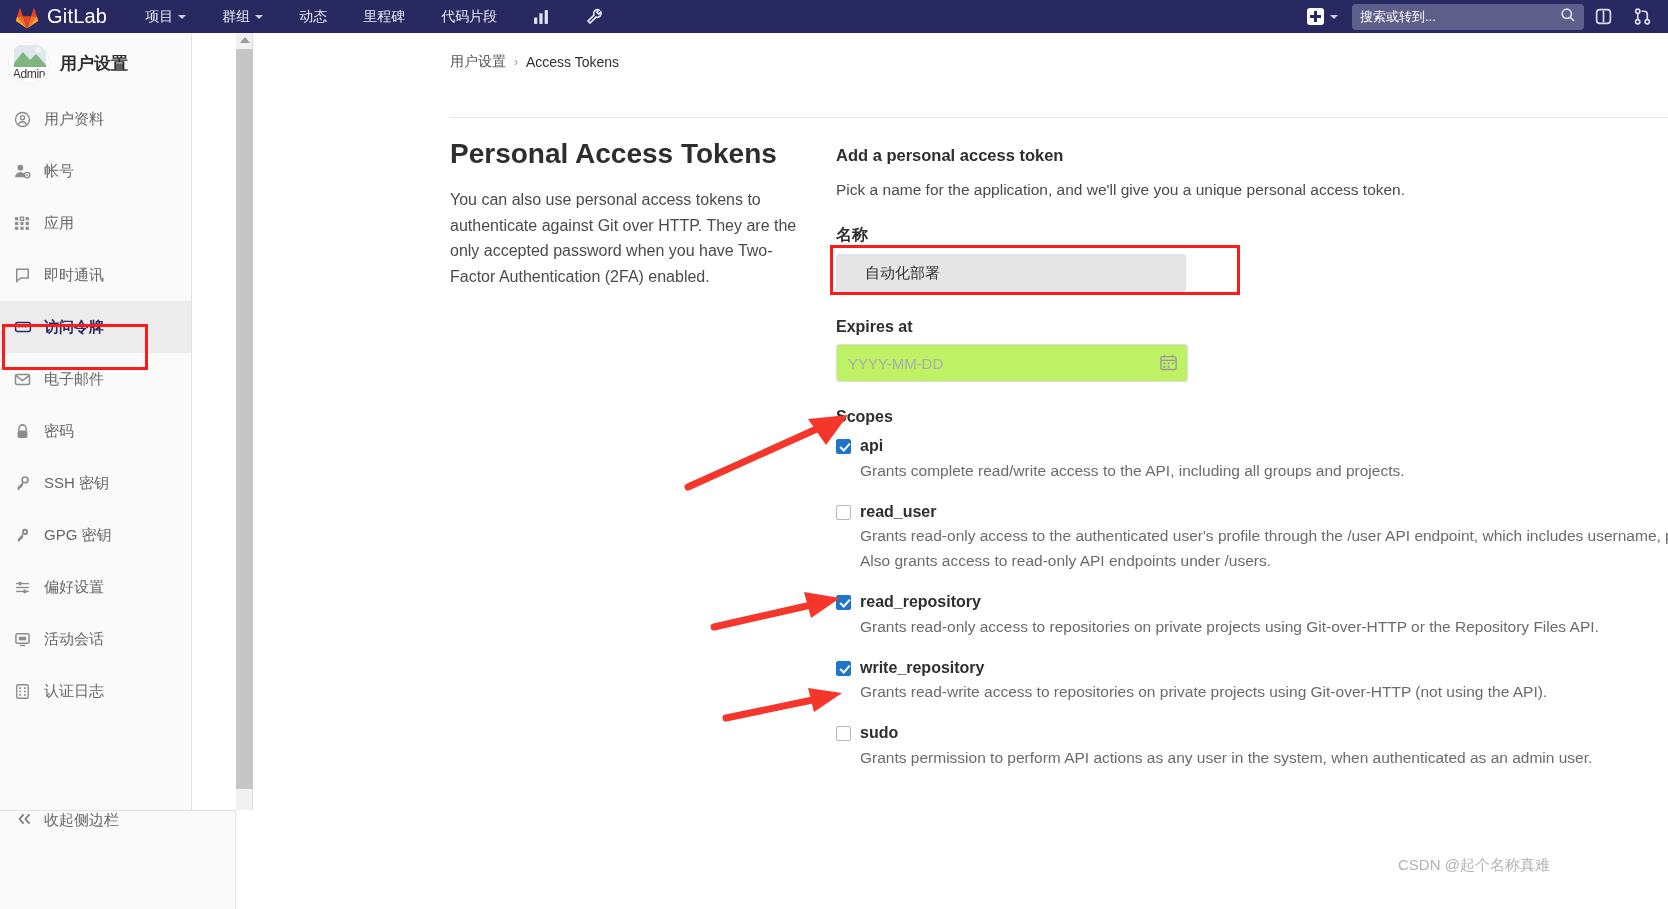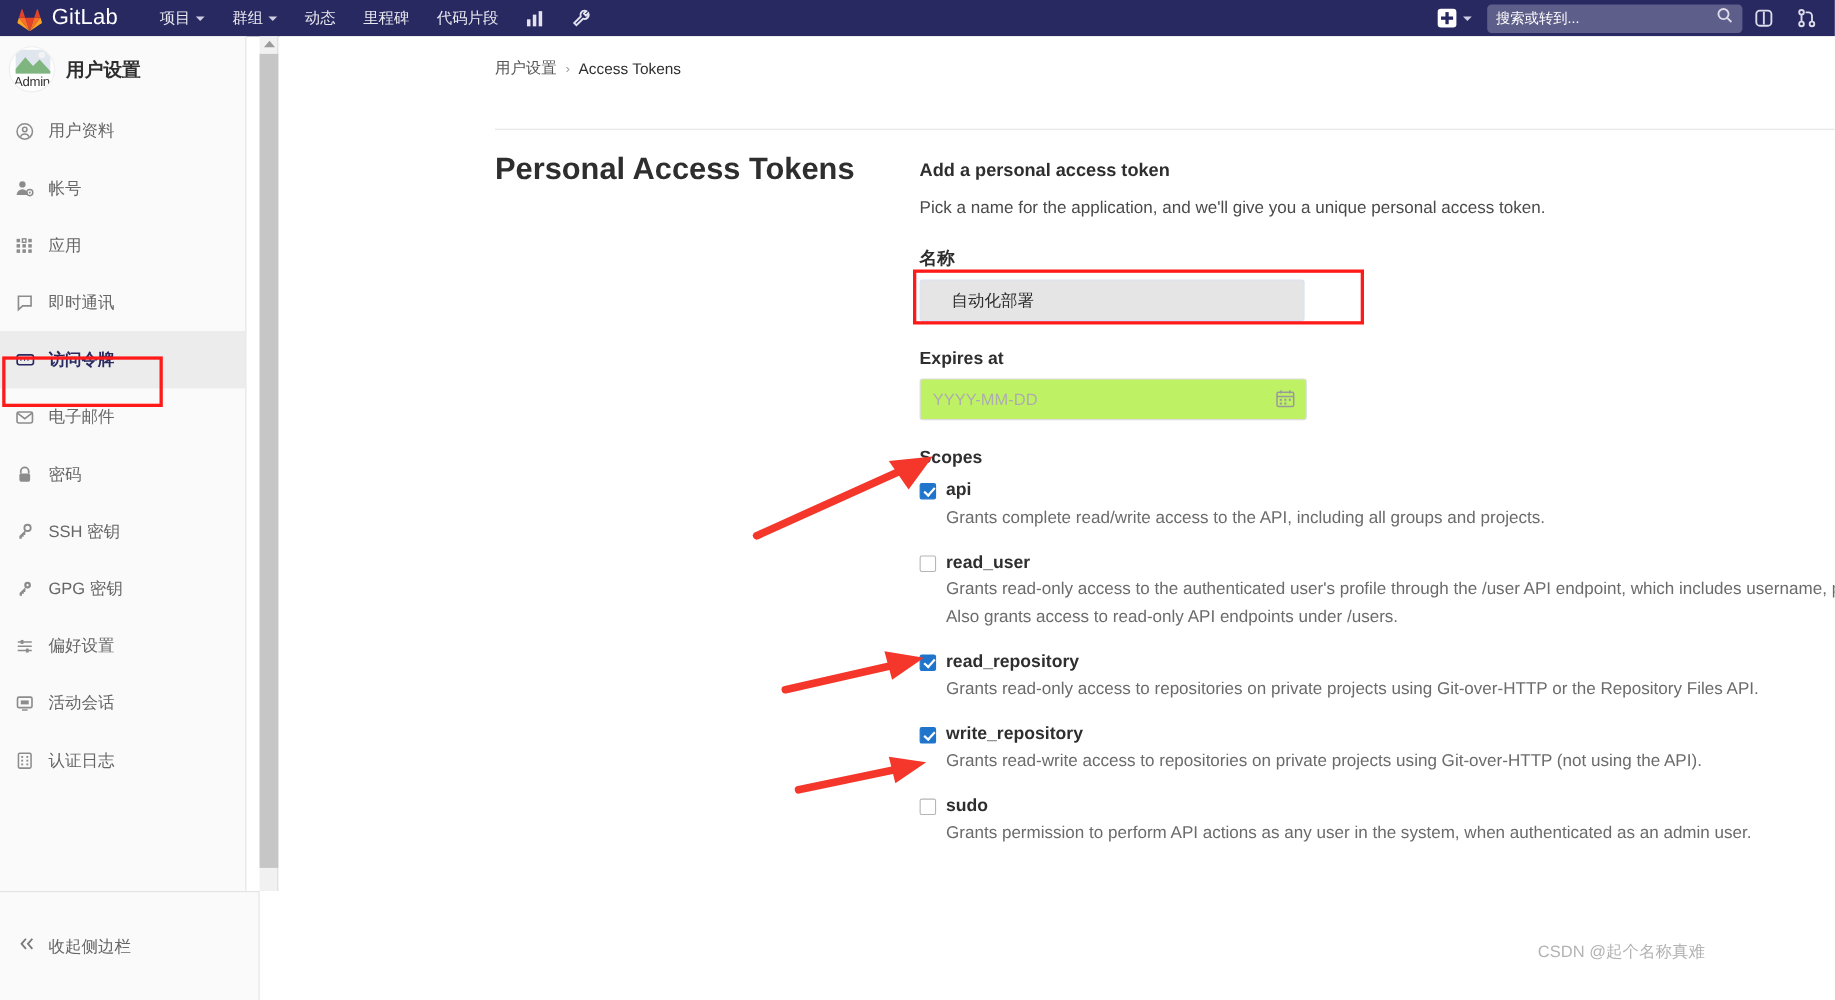--- a/index.html
+++ b/index.html
@@ -16,21 +16,21 @@
     position: absolute; top: 0; left: 0;
     width: 1668px; height: 33px;
     background: #292961;
     display: flex; align-items: center;
     color: #fff;
   }
   #brand { display: flex; align-items: center; margin-left: 14px; }
   .tanuki { width: 26px; height: 24px; position: relative; margin-right: 7px; }
   .tanuki svg { display:block; }
   #brand-text { font-size: 20px; letter-spacing: .2px; color: #fff; font-weight: 400; }
-  .topmenu { display:flex; align-items:center; margin-left: 26px; gap: 1px; }
+  .topmenu { display:flex; align-items:center; margin-left: 26px; gap: 12px; }
   .topmenu .titem {
     display:flex; align-items:center; gap:5px;
     font-size: 14px; color: #e8e8f0;
     padding: 6px 12px; white-space: nowrap; cursor: pointer;
   }
   .caret { display:inline-block; width:0;height:0;border-left:4px solid transparent;border-right:4px solid transparent;border-top:4px solid #cfcfe3; }
   .topicon { display:flex; align-items:center; padding: 6px 12px; cursor:pointer; }
 
   #topright { margin-left:auto; display:flex; align-items:center; padding-right: 6px; }
   #plus-wrap { display:flex; align-items:center; gap: 6px; padding: 4px 10px; cursor:pointer; }
@@ -40,21 +40,21 @@
   .plus-box:after{top:7.3px;left:3px;height:2.4px;width:11px;}
   #searchbox {
     width: 232px; height: 26px; background: #5e5e8a; border-radius: 4px;
     display:flex; align-items:center; padding: 0 8px; margin-left: 4px; cursor: text;
   }
   #searchbox .ph { font-size: 13px; color: #ffffff; flex: 1; }
   .navbtn { padding: 4px 10px; display:flex; align-items:center; cursor:pointer; }
 
   
   #sidebar {
-    position:absolute; top:33px; left:0; width:224px; height: 777px;
+    position:absolute; top:33px; left:0; width:192px; height: 777px;
     background: #fafafa; border-right: 1px solid #e3e3e3;
     overflow: hidden;
   }
   #sb-header { display:flex; align-items:center; height: 60px; padding-left: 8px; }
   #avatar {
     width: 42px; height: 42px; border-radius: 50%;
     background: #fff; border:1px solid #eee;
     overflow:hidden; position:relative; flex: none;
     display:flex; align-items:flex-end; justify-content:center;
   }
@@ -71,21 +71,21 @@
   .sb-item .sico { width: 22px; display:flex; align-items:center; justify-content:flex-start; flex:none; }
   .sb-item .slabel { margin-left: 8px; }
   .sb-item.active { background:#ececec; color:#292961; font-weight:bold; }
   #hl-sidebar {
     position:absolute; left: 2px; top: 291px; width: 146px; height: 46px;
     border: 3px solid #ff1a1a; pointer-events:none;
   }
   #sb-footer {
     position:absolute; top: 810px; left: 0; width: 236px; height: 99px;
     background:#fafafa; border-top: 1px solid #e3e3e3; border-right:1px solid #e3e3e3;
-    display:flex; align-items:center; padding-left: 16px;
+    display:flex; padding-left: 16px;
   }
   #sb-footer .slabel { margin-left: 10px; font-size: 15px; color:#666; }
 
   
   #sb-scroll { position:absolute; top:33px; left: 236px; width: 17px; height: 777px; background:#f1f1f1; border-right:1px solid #ddd; }
   #sb-scroll .arrow-up { position:absolute; top:4px; left:3.5px; width:0;height:0;border-left:5px solid transparent;border-right:5px solid transparent;border-bottom:6px solid #9a9a9a; }
   #sb-scroll .thumb { position:absolute; top:16px; left:0; width:17px; height: 740px; background:#c6c6c6; }
 
   
   #main { position:absolute; top:33px; left:254px; width: 1414px; height: 876px; background:#fff; overflow:hidden; }
@@ -403,20 +403,21 @@
     <span class="bc-link">用户设置</span>
     <span class="bc-sep">›</span>
     <span class="bc-cur">Access Tokens</span>
   </div>
   <div id="bc-rule"></div>
 
   <div id="cols">
 
     <div id="leftcol">
       <div id="h1">Personal Access Tokens</div>
+      <p class="ptxt">You can also use personal access tokens to authenticate against Git over HTTP. They are the only accepted password when you have Two-Factor Authentication (2FA) enabled.</p>
     </div>
 
     <div id="rightcol">
       <div id="form-title">Add a personal access token</div>
       <div id="form-sub">Pick a name for the application, and we'll give you a unique personal access token.</div>
 
       <div class="flabel">名称</div>
       <div id="name-wrap">
         <input id="name-input" type="text" value="自动化部署" style="">
         <div id="hl-name"></div>

